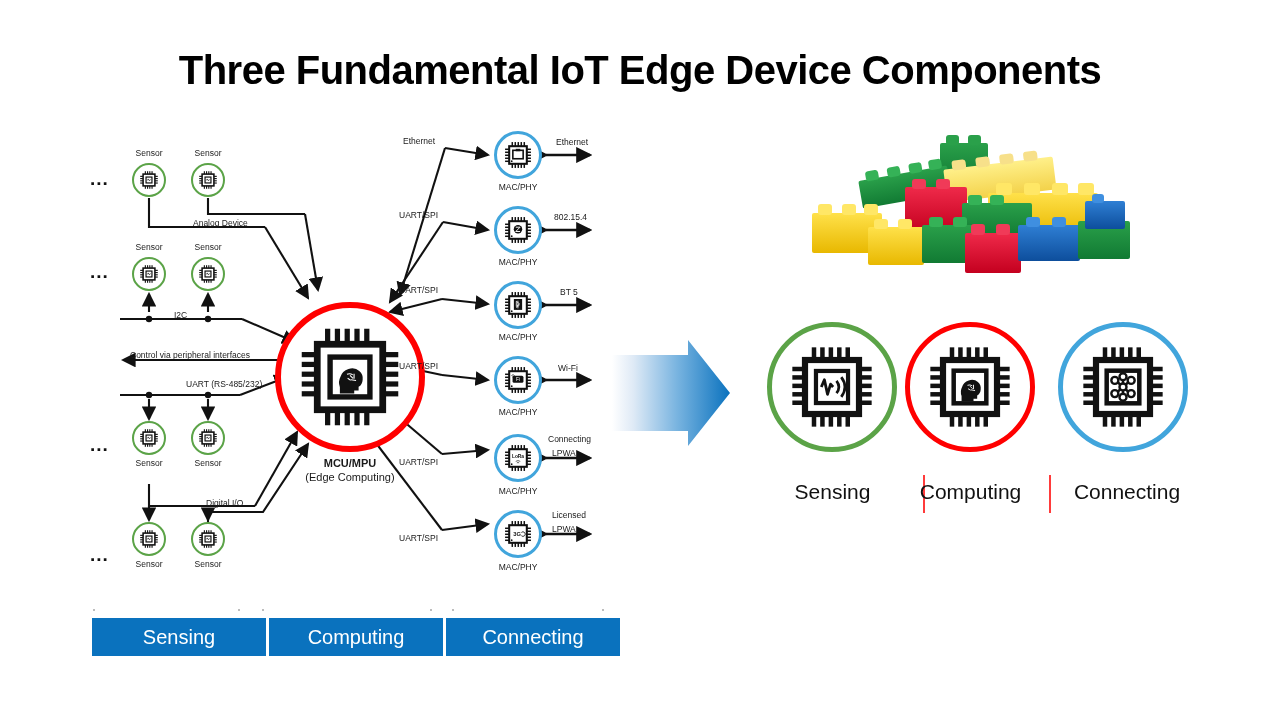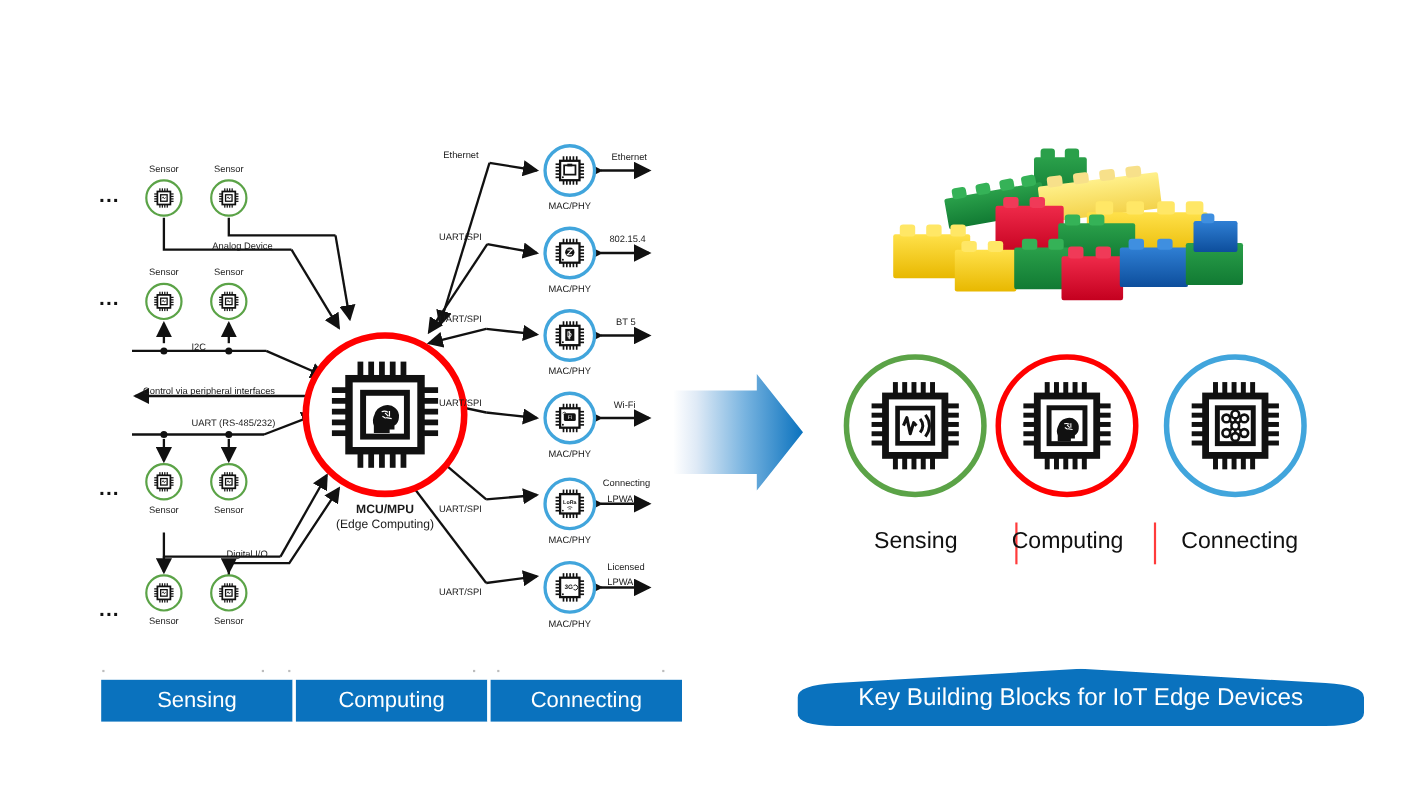--- a/index.html
+++ b/index.html
@@ -61,20 +61,21 @@
     color:#fff;font-size:22px;z-index:2;
   }
 
   .dot-artifact{position:absolute;width:2px;height:2px;background:#bdbdbd;}
 </style>
 </head>
 <body>
 
 <div id="stage">
 
+  <div class="title">Three Fundamental IoT Edge Device Components</div>
 
   <div id="left-panel">
 
     <svg id="left-svg" width="530" height="500" viewBox="0 0 530 500">
       <defs>
         <marker id="ah" markerWidth="7" markerHeight="7" refX="6" refY="3.5" orient="auto">
           <path d="M0,0 L7,3.5 L0,7 z" fill="#111"></path>
         </marker>
         <marker id="ahs" markerWidth="6" markerHeight="6" refX="5.2" refY="3" orient="auto">
           <path d="M0,0 L6,3 L0,6 z" fill="#111"></path>
@@ -356,21 +357,21 @@
           <rect x="25.2" y="16.4" width="4.2" height="1.7"></rect>
             <rect x="25.2" y="19.8" width="4.2" height="1.7"></rect>
         </g>
       </svg>
     </div>
     <div class="lbl-c" style="left:101px;top:437px;width:34px;">Sensor</div>
 
     <div class="lbl" style="left:103px;top:96px;">Analog Device</div>
     <div class="lbl" style="left:84px;top:188px;">I2C</div>
     <div class="lbl" style="left:40px;top:228px;">Control via peripheral interfaces</div>
-    <div class="lbl" style="left:46px;top:257px;padding-left:38px;">UART (RS-485/232)</div>
+    <div class="lbl" style="left:58px;top:257px;padding-left:38px;">UART (RS-485/232)</div>
     <div class="lbl" style="left:116px;top:376px;">Digital I/O</div>
 
     <div class="node-circle mcu-circle" style="left:185px;top:180px;">
       <svg class="chipsvg" width="108" height="108" viewBox="0 0 32 32">
         <g fill="#111">
           <rect x="6.3" y="6.3" width="19.4" height="19.4" fill="none" stroke="#111" stroke-width="2.0"></rect>
           <rect x="10.1" y="10.1" width="11.8" height="11.8" fill="none" stroke="#111" stroke-width="1.6"></rect>
 
           <path d="M13.0 19.0 q-0.6 -1.6 0.15 -3.0 q0.5 -1.8 2.4 -2.4 q1.9 -0.6 3.2 0.6 q1.2 1.0 1.0 2.6 q-0.1 1.5 -1.2 2.1 l0 1.1 l-1.3 0 l0 0.9 l-4.25 0 z" fill="#111"></path>
           <path d="M15.1 15.2 q0.9 -0.35 1.7 0.15 M16.0 15.5 l0.9 0.9 M17.2 15.0 l0.0 1.5 M16.3 16.8 l1.5 0.25 M15.3 16.4 l0.9 0.55" stroke="#fff" stroke-width="0.33" fill="none"></path>
@@ -849,20 +850,14 @@
       </g>
     </svg>
   </div>
 
   <div class="big-label" style="left:760px;top:480px;width:145px;">Sensing</div>
   <div class="vsep" style="left:923px;top:475px;height:38px;"></div>
   <div class="big-label" style="left:898px;top:480px;width:145px;">Computing</div>
   <div class="vsep" style="left:1049px;top:475px;height:38px;"></div>
   <div class="big-label" style="left:1052px;top:480px;width:150px;">Connecting</div>
 
-  <div id="banner">
-    <svg width="515" height="52" viewBox="0 0 515 52" style="position:absolute;left:0;top:0;">
-      <path d="M257.5,0 L480,13 Q515,15 515,26 L515,40 Q515,52 480,52 L35,52 Q0,52 0,40 L0,26 Q0,15 35,13 Z" fill="#0A72BE"></path>
-    </svg>
-    <div class="txt">Key Building Blocks for IoT Edge Devices</div>
-  </div>
 
 </div>
 
 </body></html>

